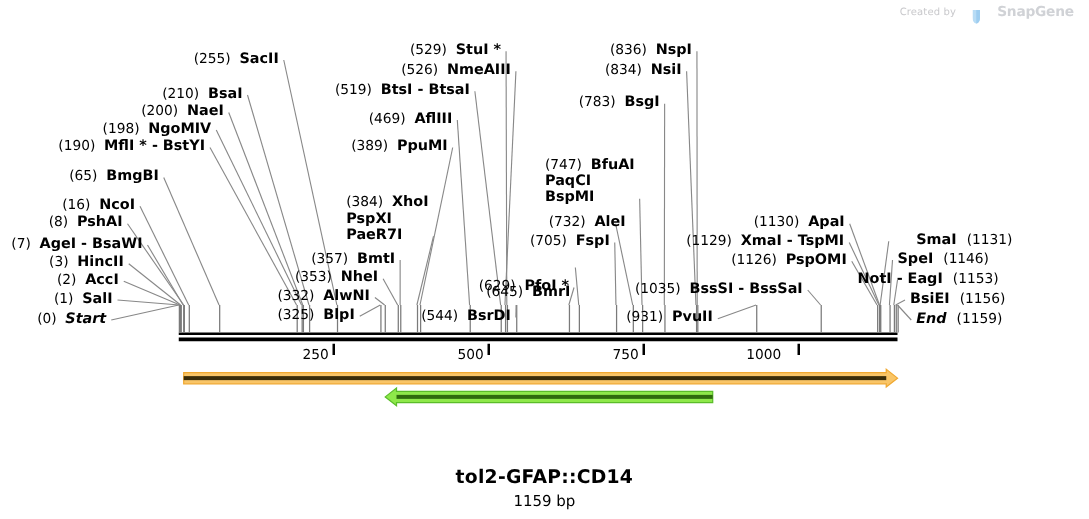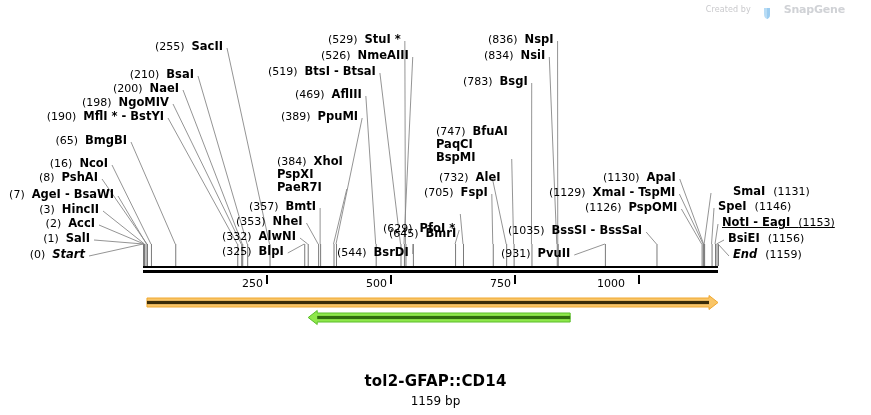--- a/index.html
+++ b/index.html
@@ -19,21 +19,21 @@
   #map {
     position: absolute;
     left: 0; top: 0;
     width: 871px;
     height: 415px;
   }
 
   
   .watermark {
     position: absolute;
-    right: 26px;
+    right: 12px;
     top: 3px;
     display: flex;
     align-items: center;
     gap: 13px;
     white-space: nowrap;
   }
   .watermark .wm-created {
     font-size: 8px;
     color: #c9c9cc;
     letter-spacing: 0.1px;
@@ -334,21 +334,21 @@
         <div><span class="pos">(1126)&nbsp;&nbsp;</span><span class="enz">PspOMI</span></div>
       </div>
       <div class="lbl" style="left: 508px; top: 224px;">
         <div><span class="pos">(1035)&nbsp;&nbsp;</span><span class="enz">BssSI - BssSaI</span></div>
       </div>
       <div class="lbl" style="left: 501px; top: 247px;">
         <div><span class="pos">(931)&nbsp;&nbsp;</span><span class="enz">PvuII</span></div>
       </div>
       <div class="lbl" style="left: 733px; top: 185px;"><span class="enz">SmaI&nbsp;&nbsp;</span><span class="pos">(1131)</span></div>
       <div class="lbl" style="left: 718px; top: 200px;"><span class="enz">SpeI&nbsp;&nbsp;</span><span class="pos">(1146)</span></div>
-      <div class="lbl" style="left: 722px; top: 216px; text-decoration: underline;"><span class="enz">NotI - EagI&nbsp;&nbsp;</span><span class="pos">(1153)</span></div>
+      <div class="lbl" style="left: 686px; top: 216px;"><span class="enz">NotI - EagI&nbsp;&nbsp;</span><span class="pos">(1153)</span></div>
       <div class="lbl" style="left: 728px; top: 232px;"><span class="enz">BsiEI&nbsp;&nbsp;</span><span class="pos">(1156)</span></div>
       <div class="lbl" style="left: 733px; top: 248px;"><span class="enz-italic">End&nbsp;&nbsp;</span><span class="pos">(1159)</span></div>
     </div>
 
   <div id="ruler">
       <div class="ruler-tick" style="left: 266.029px; top: 275px;"></div>
       <div class="ruler-label" style="left: 242.029px; top: 277px;">250</div>
       <div class="ruler-tick" style="left: 390.059px; top: 275px;"></div>
       <div class="ruler-label" style="left: 366.059px; top: 277px;">500</div>
       <div class="ruler-tick" style="left: 514.088px; top: 275px;"></div>

